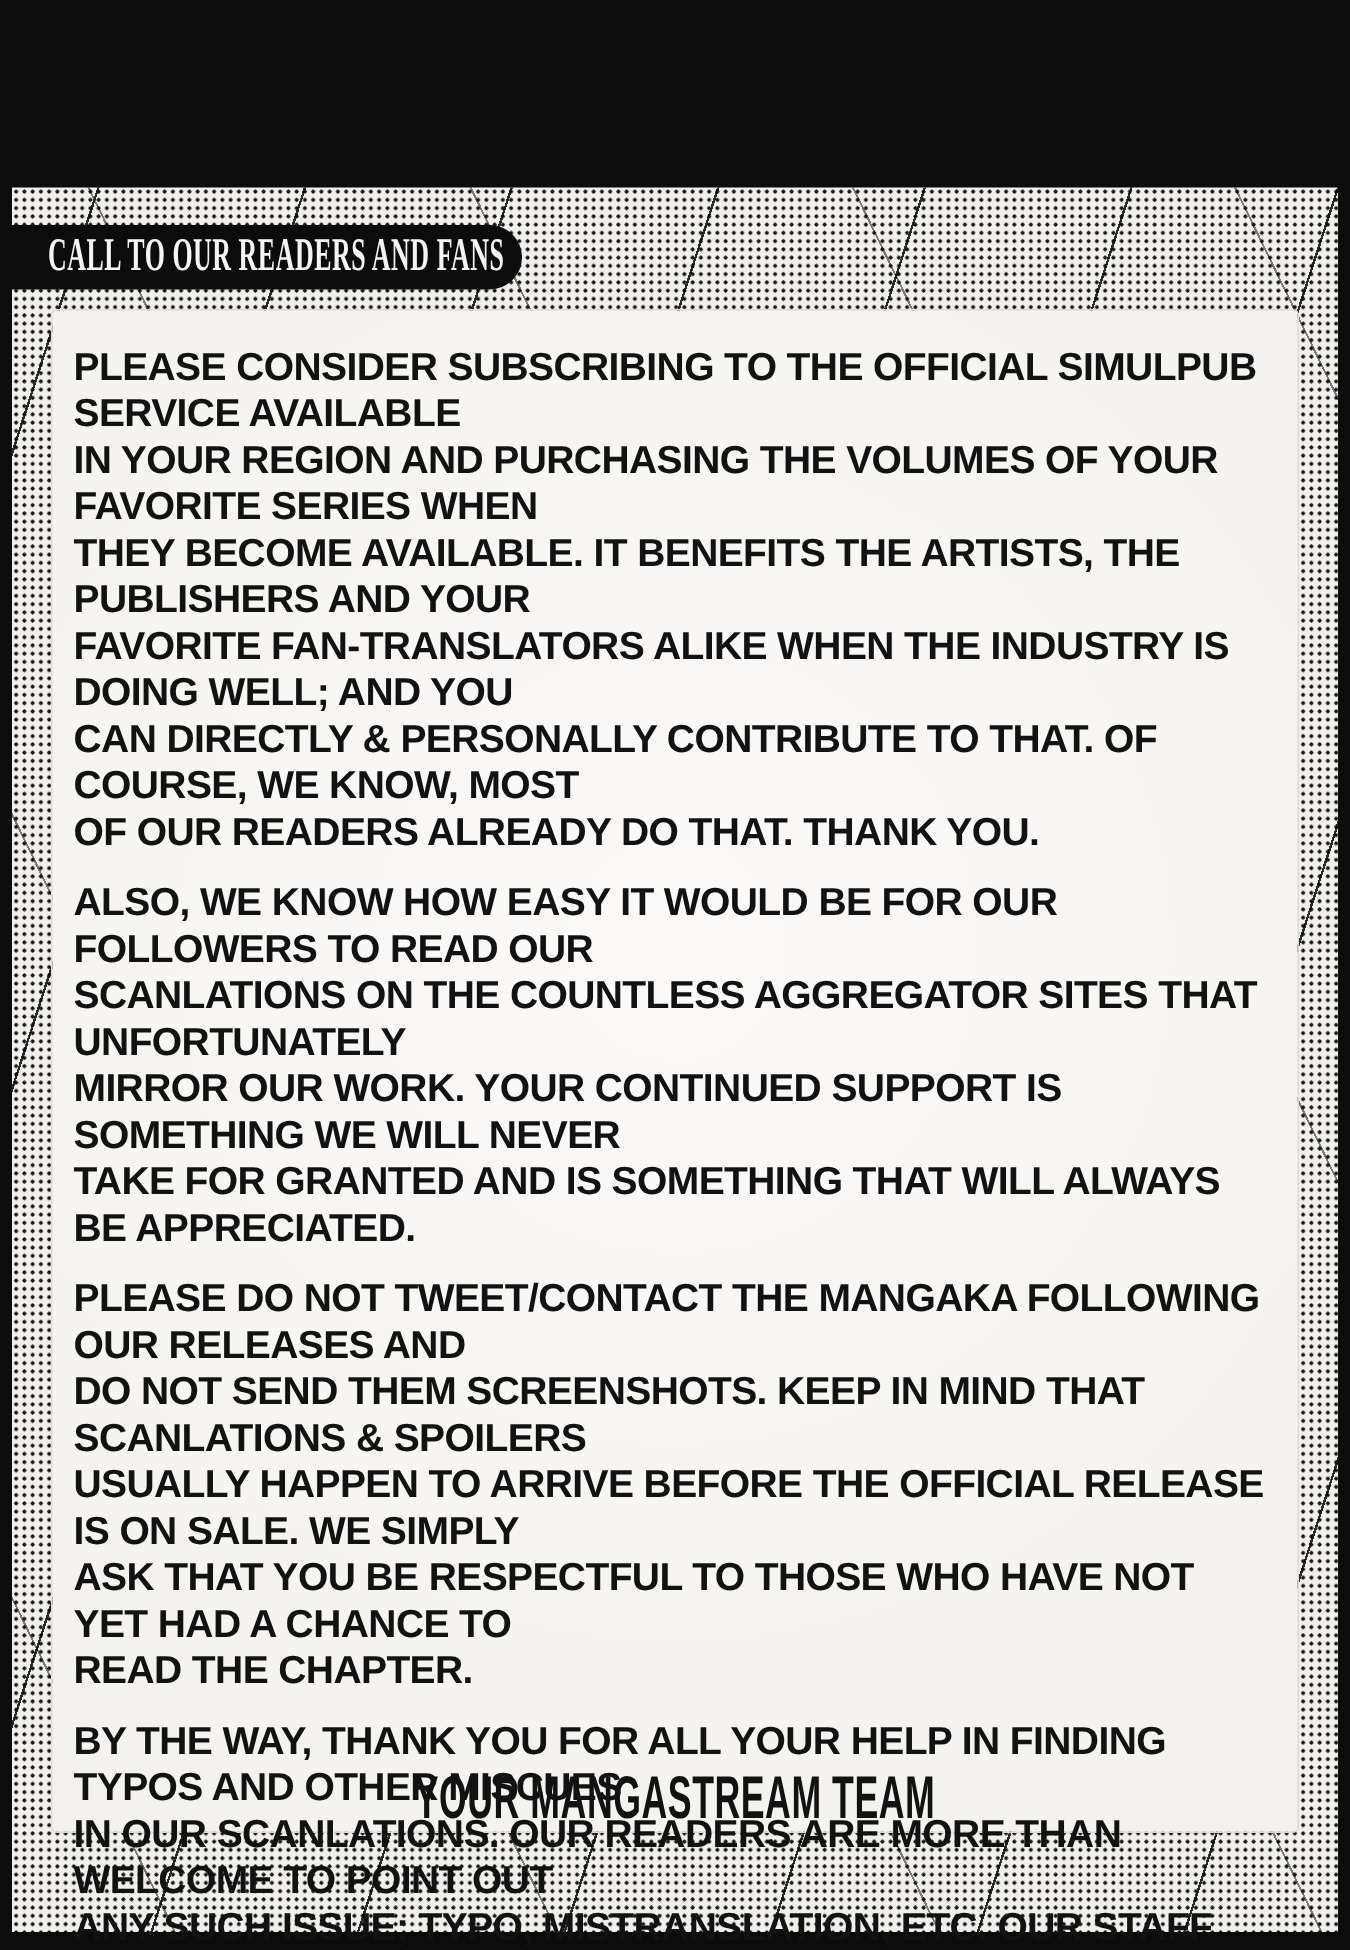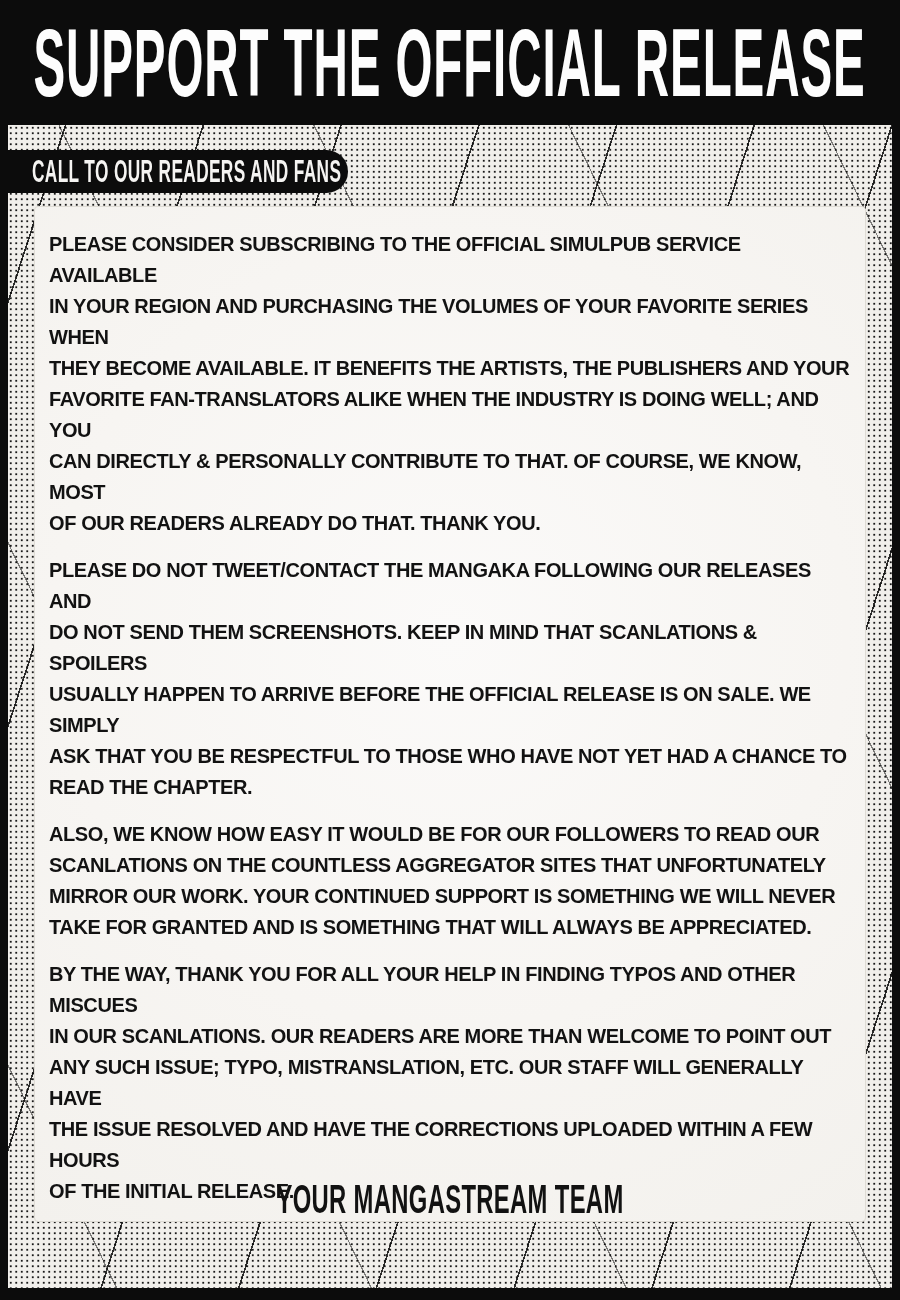--- a/index.html
+++ b/index.html
@@ -30,41 +30,41 @@
   }
   .title-text {
     color: #fdfdfd; font-weight: bold; font-size: 56px; letter-spacing: 1px;
     white-space: nowrap; display: inline-block;
     transform: scale(0.85, 1.72); transform-origin: center;
   }
 
   .badge {
     position: absolute; left: 8px; top: 150px; height: 43px; width: 340px;
     background: #0c0c0c; border-radius: 0 22px 22px 0;
-    display: flex; align-items: center; padding-left: 24px; box-sizing: border-box;
+    display: flex; align-items: center; padding-left: 24px; box-sizing: border-box; font-family: Liberation Serif, serif;
   }
   .badge-text {
     color: #f5f4f2; font-weight: bold; font-size: 24px; letter-spacing: 0.5px;
     white-space: nowrap; display: inline-block;
     transform: scale(0.72, 1.3); transform-origin: left center;
   }
 
   .panel {
     position: absolute; left: 34px; top: 206px; width: 832px; height: 1016px;
     background: radial-gradient(circle at 50% 42%, #fbfaf9 0%, #f7f5f2 55%, #f3f1ed 100%);
     border: 1px solid #dedbd4; border-radius: 4px;
     box-sizing: border-box;
     padding: 22px 14px 0 14px;
   }
   .body-par {
     margin: 0 0 16px 0;
     white-space: pre-line;
     color: #121212;
     font-weight: bold;
-    font-size: 20px;
+    font-size: 26px;
     line-height: 31px;
     letter-spacing: -0.4px;
   }
 
   .footer-bar {
     position: absolute; left: 30px; top: 1102px; width: 838px; height: 65px;
     background: #0c0c0c;
     display: flex; align-items: center; justify-content: center;
     overflow: hidden;
   }
@@ -82,44 +82,41 @@
     transform: scale(0.7, 1.18); transform-origin: center;
   }
 </style>
 </head>
 <body>
 
 <div class="page">
 
   <div class="texture"></div>
 
-  <header class="title-banner">
-    <span class="title-text">SUPPORT THE OFFICIAL RELEASE</span>
-  </header>
 
   <div class="badge">
     <span class="badge-text">CALL TO OUR READERS AND FANS</span>
   </div>
 
   <main class="panel">
     <p class="body-par">PLEASE CONSIDER SUBSCRIBING TO THE OFFICIAL SIMULPUB SERVICE AVAILABLE
 IN YOUR REGION AND PURCHASING THE VOLUMES OF YOUR FAVORITE SERIES WHEN
 THEY BECOME AVAILABLE. IT BENEFITS THE ARTISTS, THE PUBLISHERS AND YOUR
 FAVORITE FAN-TRANSLATORS ALIKE WHEN THE INDUSTRY IS DOING WELL; AND YOU
 CAN DIRECTLY &amp; PERSONALLY CONTRIBUTE TO THAT. OF COURSE, WE KNOW, MOST
 OF OUR READERS ALREADY DO THAT. THANK YOU.</p>
+    <p class="body-par">ALSO, WE KNOW HOW EASY IT WOULD BE FOR OUR FOLLOWERS TO READ OUR
+SCANLATIONS ON THE COUNTLESS AGGREGATOR SITES THAT UNFORTUNATELY
+MIRROR OUR WORK. YOUR CONTINUED SUPPORT IS SOMETHING WE WILL NEVER
+TAKE FOR GRANTED AND IS SOMETHING THAT WILL ALWAYS BE APPRECIATED.</p>
     <p class="body-par">PLEASE DO NOT TWEET/CONTACT THE MANGAKA FOLLOWING OUR RELEASES AND
 DO NOT SEND THEM SCREENSHOTS. KEEP IN MIND THAT SCANLATIONS &amp; SPOILERS
 USUALLY HAPPEN TO ARRIVE BEFORE THE OFFICIAL RELEASE IS ON SALE. WE SIMPLY
 ASK THAT YOU BE RESPECTFUL TO THOSE WHO HAVE NOT YET HAD A CHANCE TO
 READ THE CHAPTER.</p>
-    <p class="body-par">ALSO, WE KNOW HOW EASY IT WOULD BE FOR OUR FOLLOWERS TO READ OUR
-SCANLATIONS ON THE COUNTLESS AGGREGATOR SITES THAT UNFORTUNATELY
-MIRROR OUR WORK. YOUR CONTINUED SUPPORT IS SOMETHING WE WILL NEVER
-TAKE FOR GRANTED AND IS SOMETHING THAT WILL ALWAYS BE APPRECIATED.</p>
     <p class="body-par">BY THE WAY, THANK YOU FOR ALL YOUR HELP IN FINDING TYPOS AND OTHER MISCUES
 IN OUR SCANLATIONS. OUR READERS ARE MORE THAN WELCOME TO POINT OUT
 ANY SUCH ISSUE; TYPO, MISTRANSLATION, ETC. OUR STAFF WILL GENERALLY HAVE
 THE ISSUE RESOLVED AND HAVE THE CORRECTIONS UPLOADED WITHIN A FEW HOURS
 OF THE INITIAL RELEASE.</p>
   </main>
 
 
   <div class="signature">YOUR MANGASTREAM TEAM</div>
 

